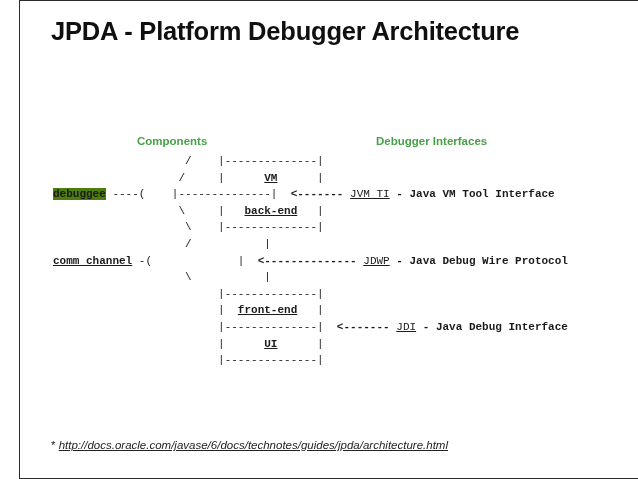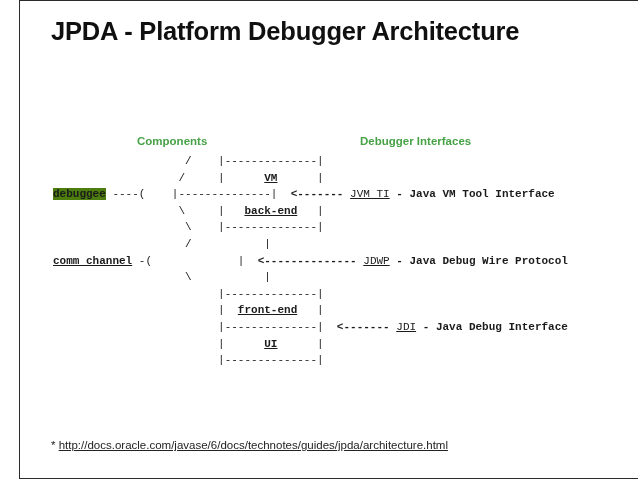--- a/index.html
+++ b/index.html
@@ -39,21 +39,21 @@
 
   
   .col-heading {
     position: absolute;
     font-family: "Liberation Sans", sans-serif;
     font-size: 11.5px;
     font-weight: bold;
     white-space: nowrap;
   }
   .col-heading.components { left: 117px; top: 134px; text-align: center; }
-  .col-heading.interfaces  { left: 340px; top: 134px; }
+  .col-heading.interfaces  { left: 356px; top: 134px; }
 
   
   .ascii-art {
     position: absolute;
     left: 33px;
     top: 152px;
     font-family: "Liberation Mono", "DejaVu Sans Mono", monospace;
     font-size: 11px;
     line-height: 16.6px;
     color: #1b1b1b;
@@ -93,21 +93,21 @@
   .footer-note {
     position: absolute;
     left: 31px;
     top: 438px;
     font-family: "Liberation Sans", sans-serif;
     font-size: 11.5px;
     color: #232323;
     white-space: nowrap;
   }
   .footer-note .star { text-decoration: none; }
-  .footer-note .url  { text-decoration: underline; }
+  .footer-note .url  { text-decoration: underline; font-style: italic; }
 </style>
 </head>
 <body>
 
 <div class="slide" style="border-color: rgb(43, 43, 43); background: rgb(255, 255, 255);">
 
   <div class="slide-title">JPDA - Platform Debugger Architecture</div>
 
   <div class="col-heading components" style="color: rgb(71, 162, 71);">Components</div>
 

